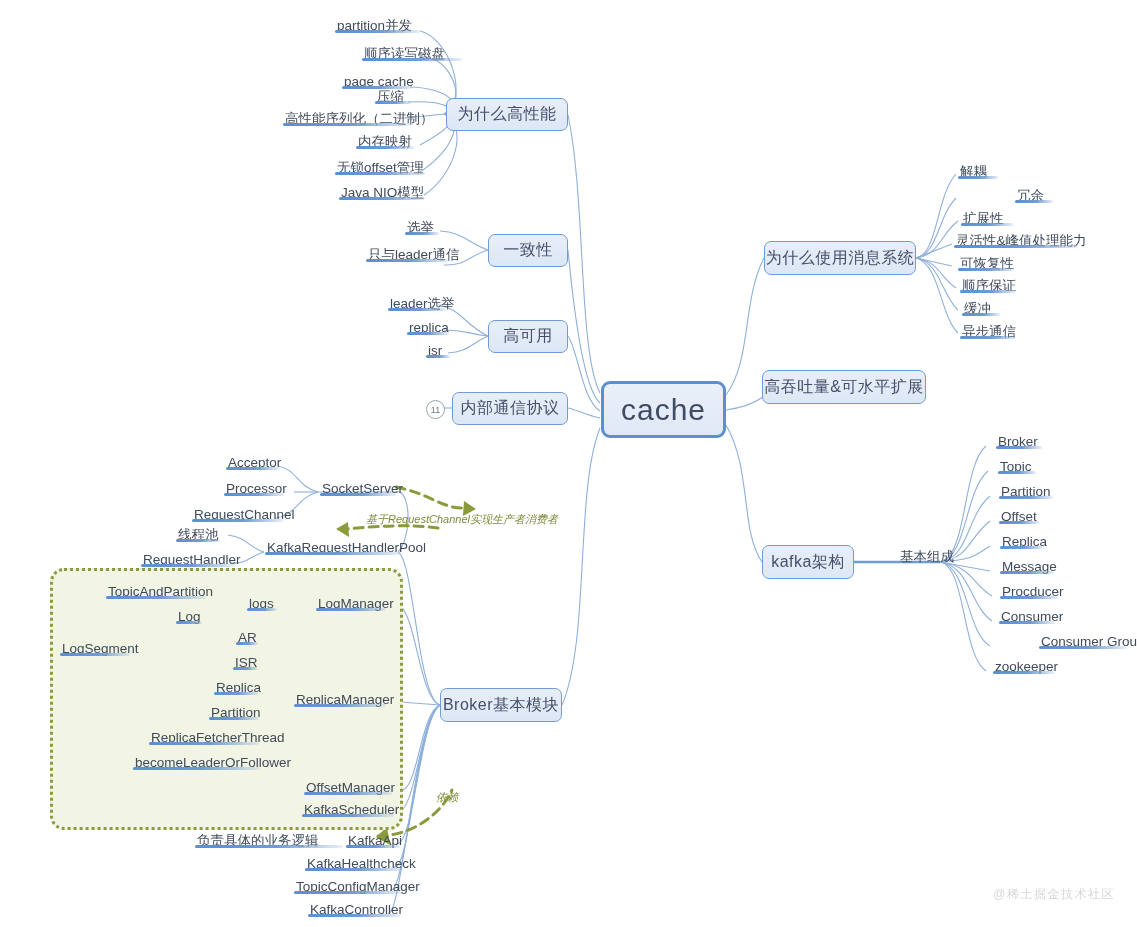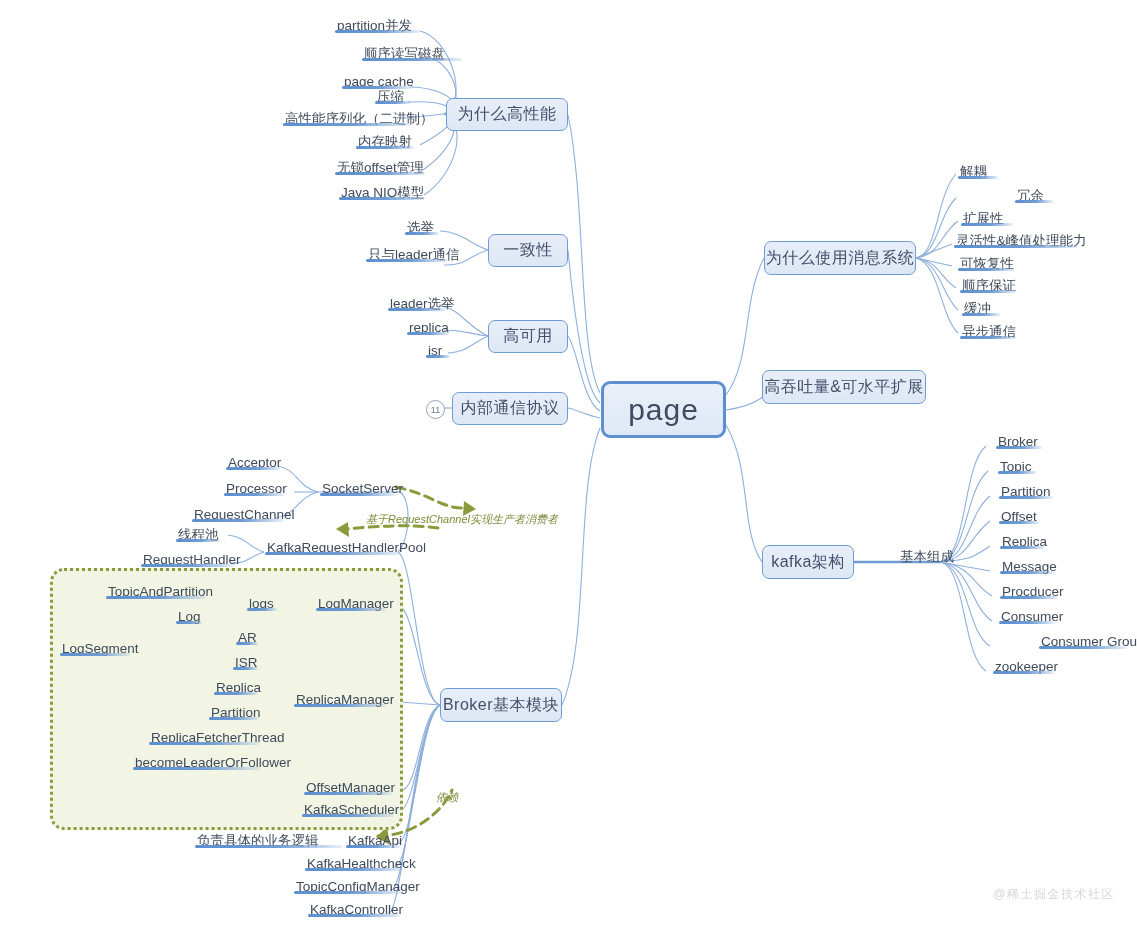--- a/index.html
+++ b/index.html
@@ -178,21 +178,21 @@
     <g fill="#8a9a3c">
       <polygon points="464,501 476,509 463,516"></polygon>
       <polygon points="348,522 336,529 349,537"></polygon>
       <polygon points="387,827 376,837 390,845"></polygon>
     </g>
   </svg>
 
   <div id="group-box" style="left:50px;top:568px;width:353px;height:262px;"></div>
 
   <div class="node root" style="left:601px;top:381px;width:125px;height:57px;">
-    <span>page</span>
+    <span>cache</span>
   </div>
 
   <div class="node lvl1" style="left:446px;top:98px;width:122px;height:33px;">
     <span>为什么高性能</span>
   </div>
 
   <div class="node lvl1" style="left:488px;top:234px;width:80px;height:33px;">
     <span>一致性</span>
   </div>
 

